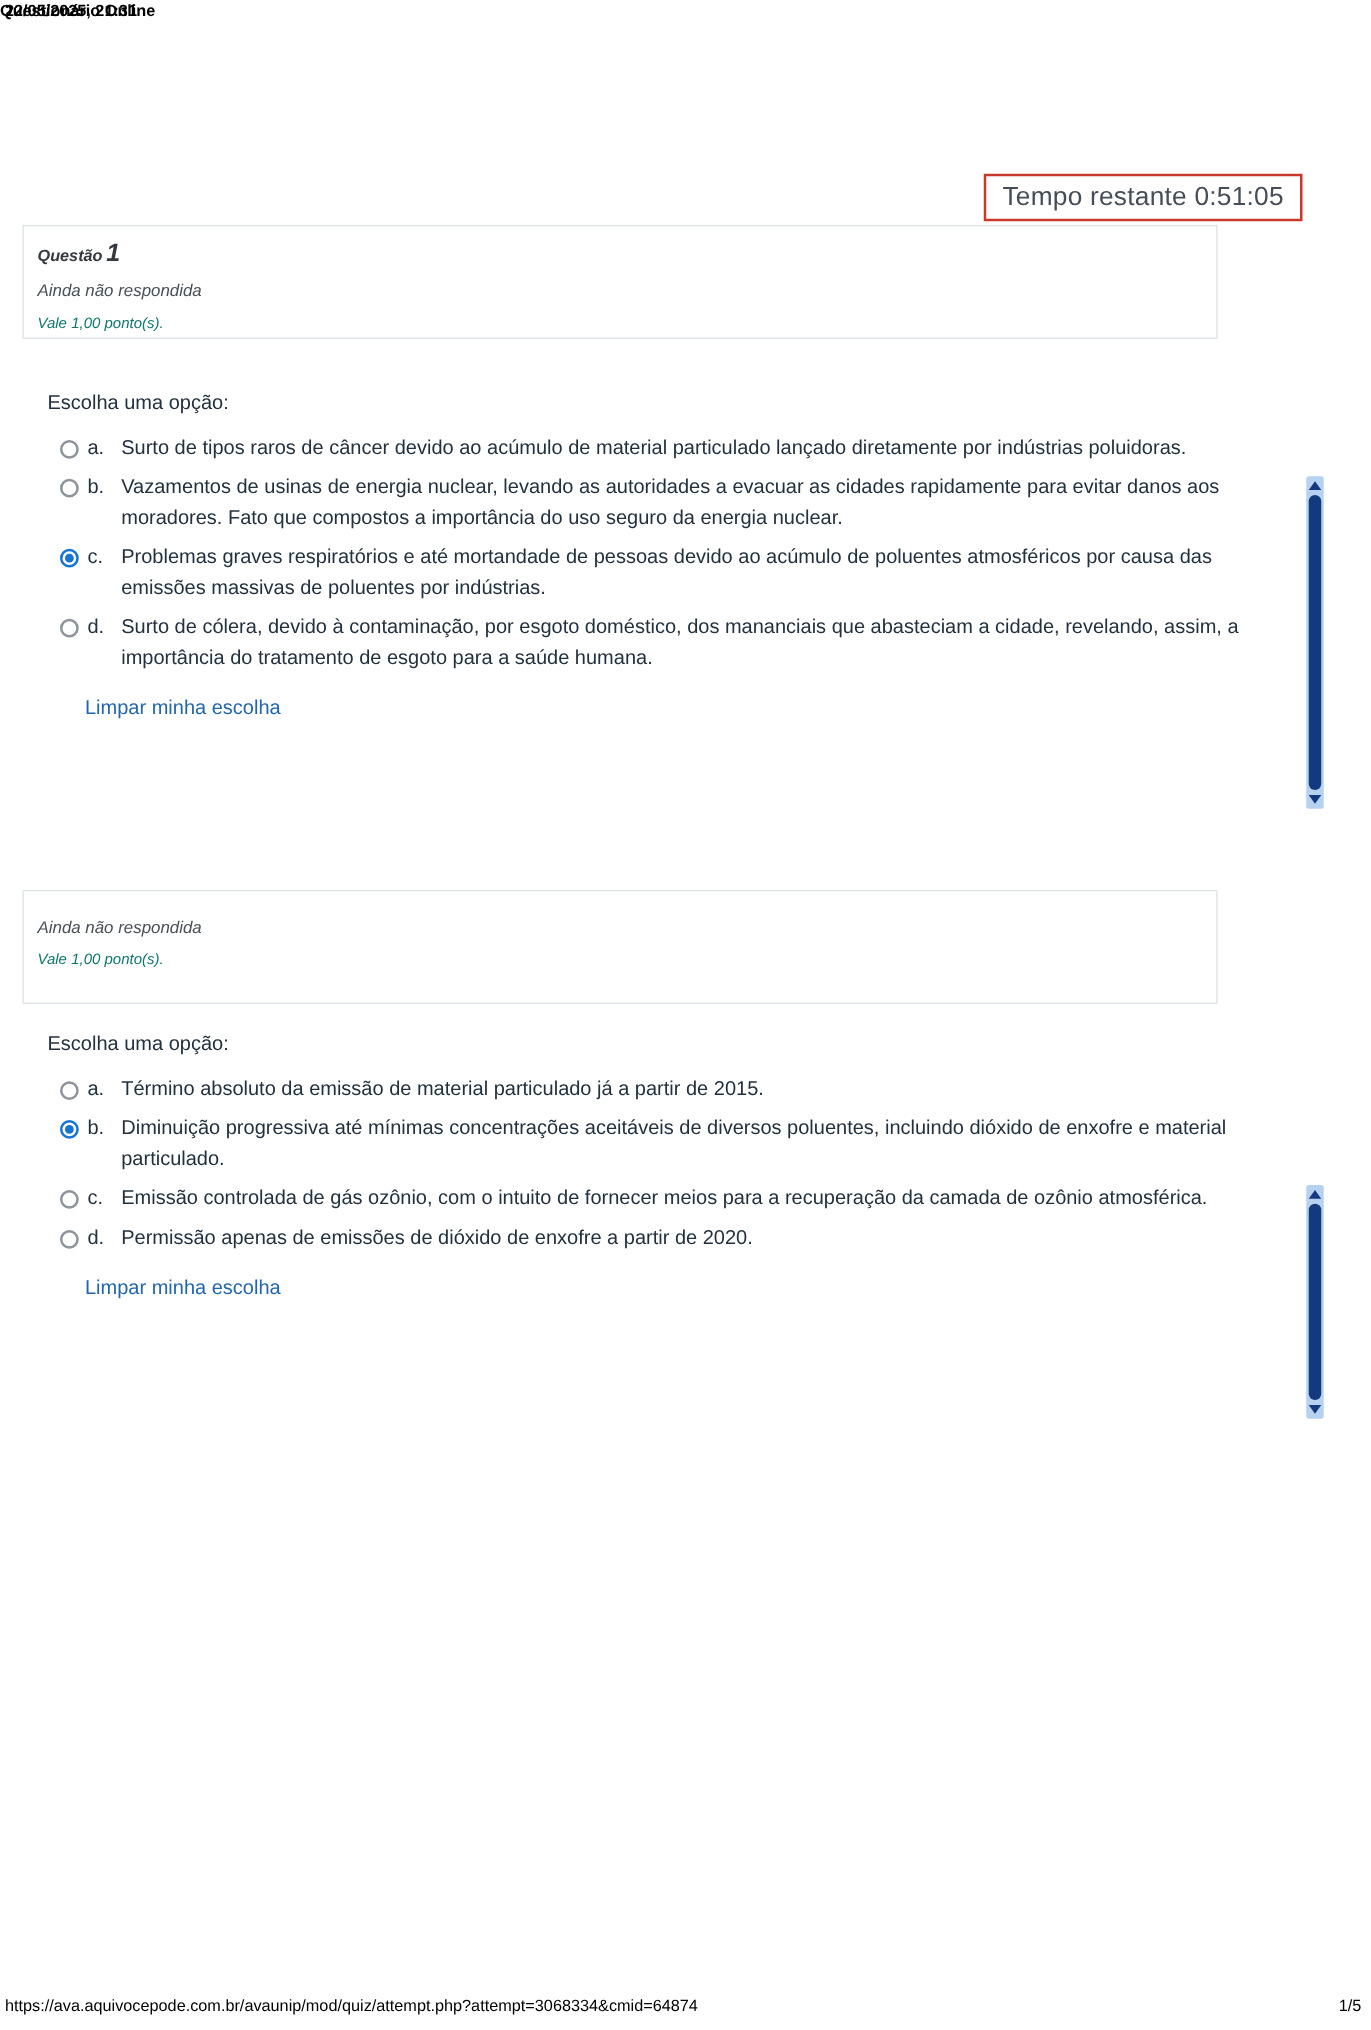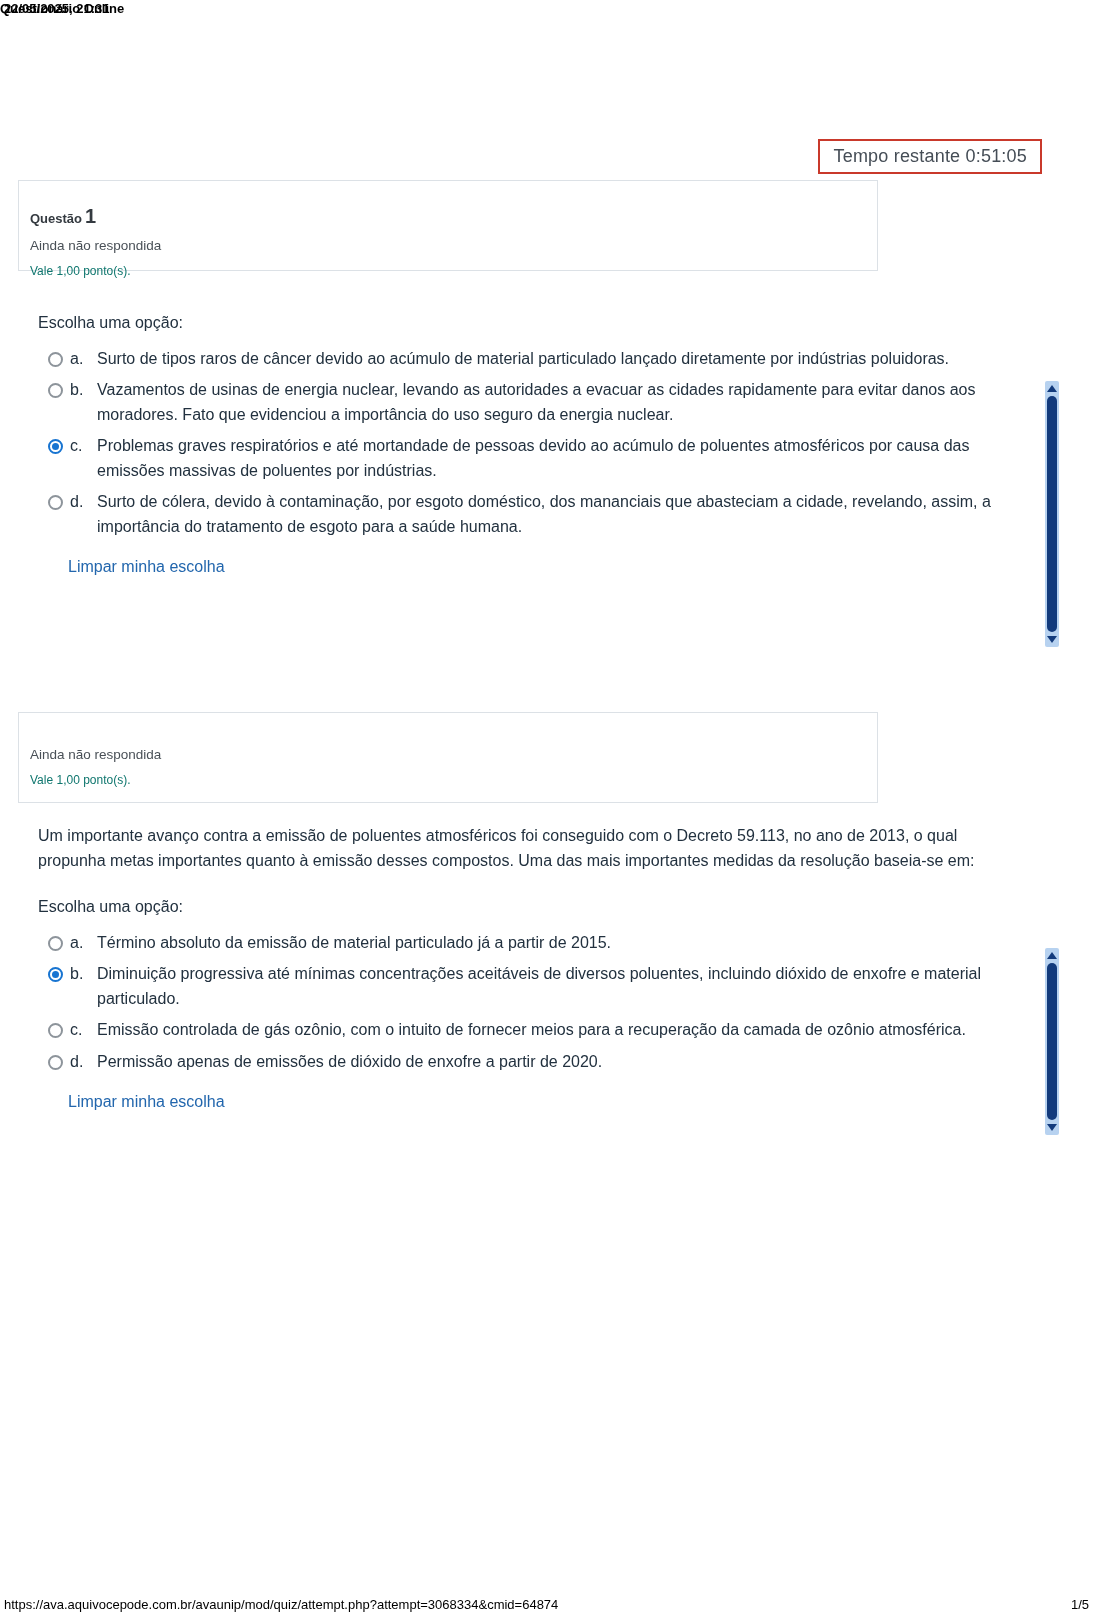--- a/index.html
+++ b/index.html
@@ -16,28 +16,28 @@
   #hdr-date { left:4px; top:1px; }
   #hdr-title { left:0; top:1px; width:100%; }
   .print-ftr { position:absolute; font-size:13px; color:#000; }
   #ftr-url { left:4px; top:1597px; }
   #ftr-page { right:8px; top:1597px; }
 
   
   #timer {
     position:absolute; top:139px; right:55px;
     border:2px solid #c9392b; background:#fff;
-    padding:5px 13px; font-size:18px; color:#454d56;
+    padding:5px 13px; font-size:21px; color:#454d56;
     letter-spacing:0.2px;
   }
 
   
   .qinfo {
-    position:absolute; left:18px; width:860px; height:91px;
-    border:1px solid #dce1e6; background:#fff; padding:24px 11px;
+    position:absolute; left:18px; width:956px; height:91px;
+    border:1px solid #dce1e6; background:#fff; padding:11px 11px;font-style:italic;
   }
   .qinfo .qtitle { font-size:13px; font-weight:bold; color:#343a40; }
   .qinfo .qtitle .qnum { font-size:20px; margin-left:3px; }
   .qinfo .qstatus { font-size:13.5px; color:#495057; margin-top:10px; }
   .qinfo .qpoints { font-size:12px; color:#0f766e; margin-top:11px; }
   #q1-info { top:180px; }
   #q2-info { top:712px; }
 
   
   .qbody { position:absolute; left:38px; width:972px; font-size:16px; line-height:24.5px; color:#22313f; }
@@ -96,21 +96,21 @@
   <p class="choose">Escolha uma opção:</p>
 
   <div class="option">
     <span class="radio"></span>
     <span class="letter">a.</span>
     <span class="opt-text">Surto de tipos raros de câncer devido ao acúmulo de material particulado lançado diretamente por indústrias poluidoras.</span>
   </div>
   <div class="option">
     <span class="radio"></span>
     <span class="letter">b.</span>
-    <span class="opt-text">Vazamentos de usinas de energia nuclear, levando as autoridades a evacuar as cidades rapidamente para evitar danos aos moradores. Fato que evidenciou a importância do uso seguro da energia nuclear.</span>
+    <span class="opt-text">Vazamentos de usinas de energia nuclear, levando as autoridades a evacuar as cidades rapidamente para evitar danos aos moradores. Fato que compostos a importância do uso seguro da energia nuclear.</span>
   </div>
   <div class="option">
     <span class="radio selected"></span>
     <span class="letter">c.</span>
     <span class="opt-text">Problemas graves respiratórios e até mortandade de pessoas devido ao acúmulo de poluentes atmosféricos por causa das emissões massivas de poluentes por indústrias.</span>
   </div>
   <div class="option">
     <span class="radio"></span>
     <span class="letter">d.</span>
     <span class="opt-text">Surto de cólera, devido à contaminação, por esgoto doméstico, dos mananciais que abasteciam a cidade, revelando, assim, a importância do tratamento de esgoto para a saúde humana.</span>
@@ -124,21 +124,20 @@
   <span class="thumb"></span>
   <span class="arr down"></span>
 </div>
 
 <div id="q2-info" class="qinfo">
   <div class="qstatus">Ainda não respondida</div>
   <div class="qpoints">Vale 1,00 ponto(s).</div>
 </div>
 
 <div id="q2-body" class="qbody">
-  <p class="prompt">Um importante avanço contra a emissão de poluentes atmosféricos foi conseguido com o Decreto 59.113, no ano de 2013, o qual propunha metas importantes quanto à emissão desses compostos. Uma das mais importantes medidas da resolução baseia-se em:</p>
   <p class="choose">Escolha uma opção:</p>
 
   <div class="option">
     <span class="radio"></span>
     <span class="letter">a.</span>
     <span class="opt-text">Término absoluto da emissão de material particulado já a partir de 2015.</span>
   </div>
   <div class="option">
     <span class="radio selected"></span>
     <span class="letter">b.</span>

